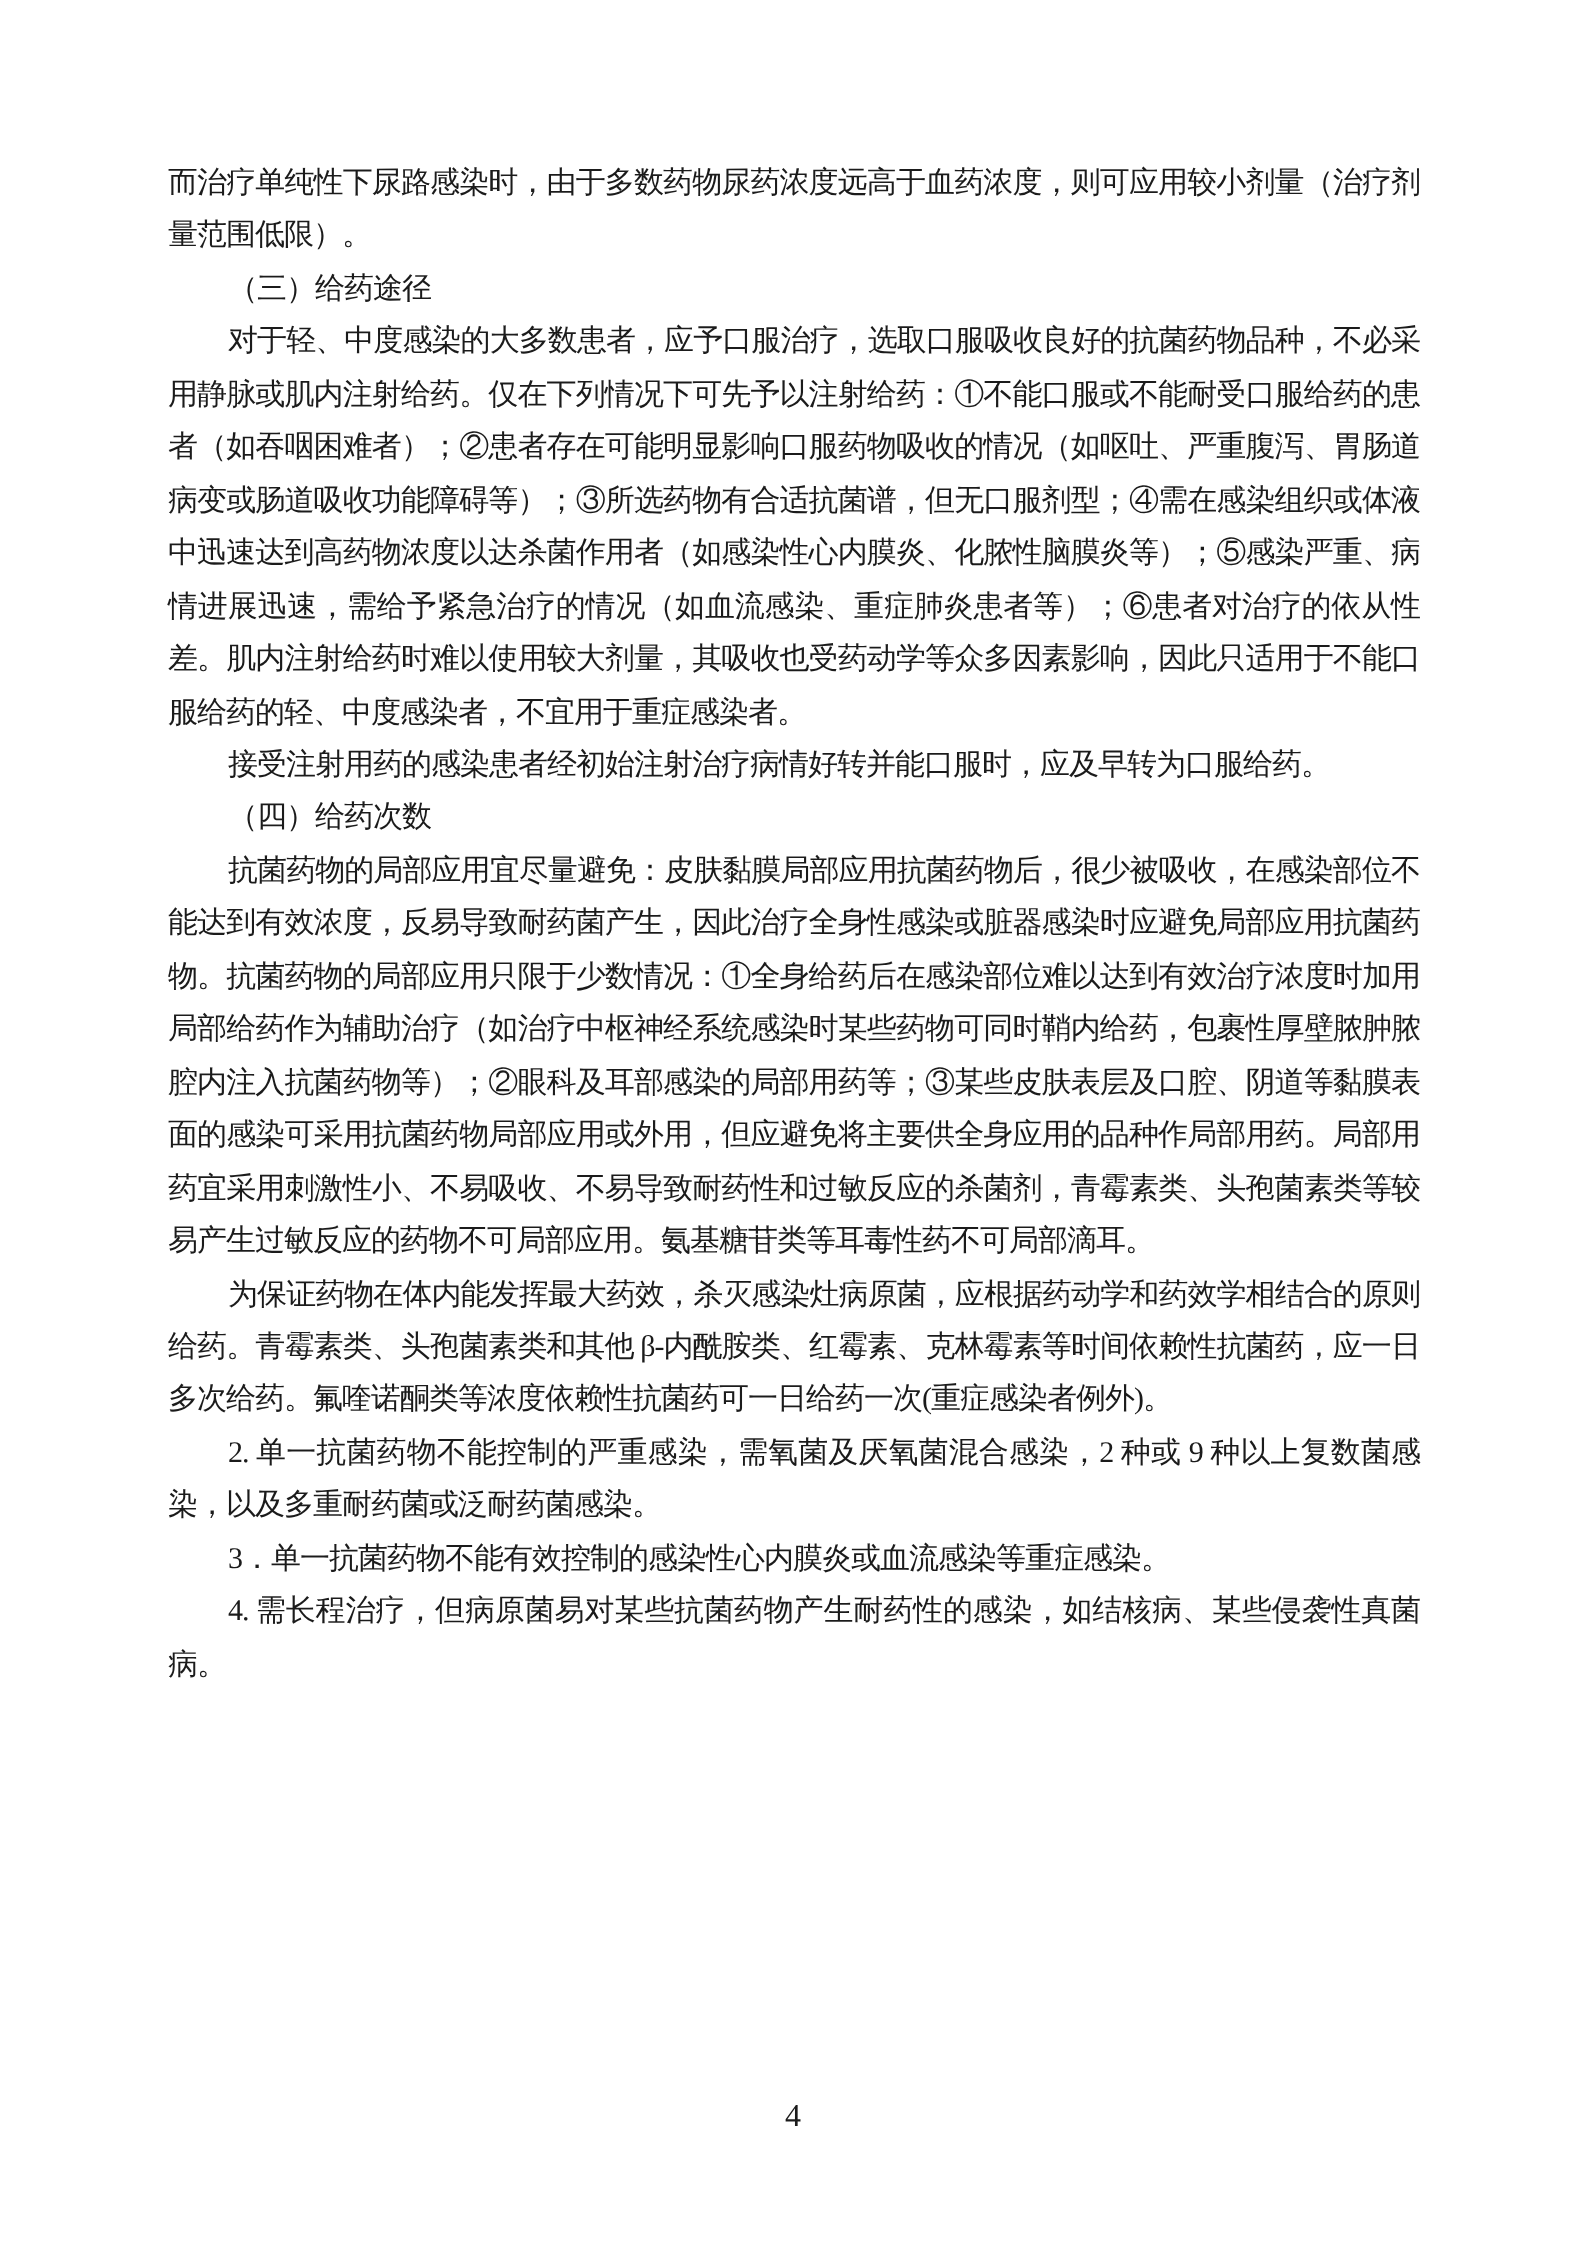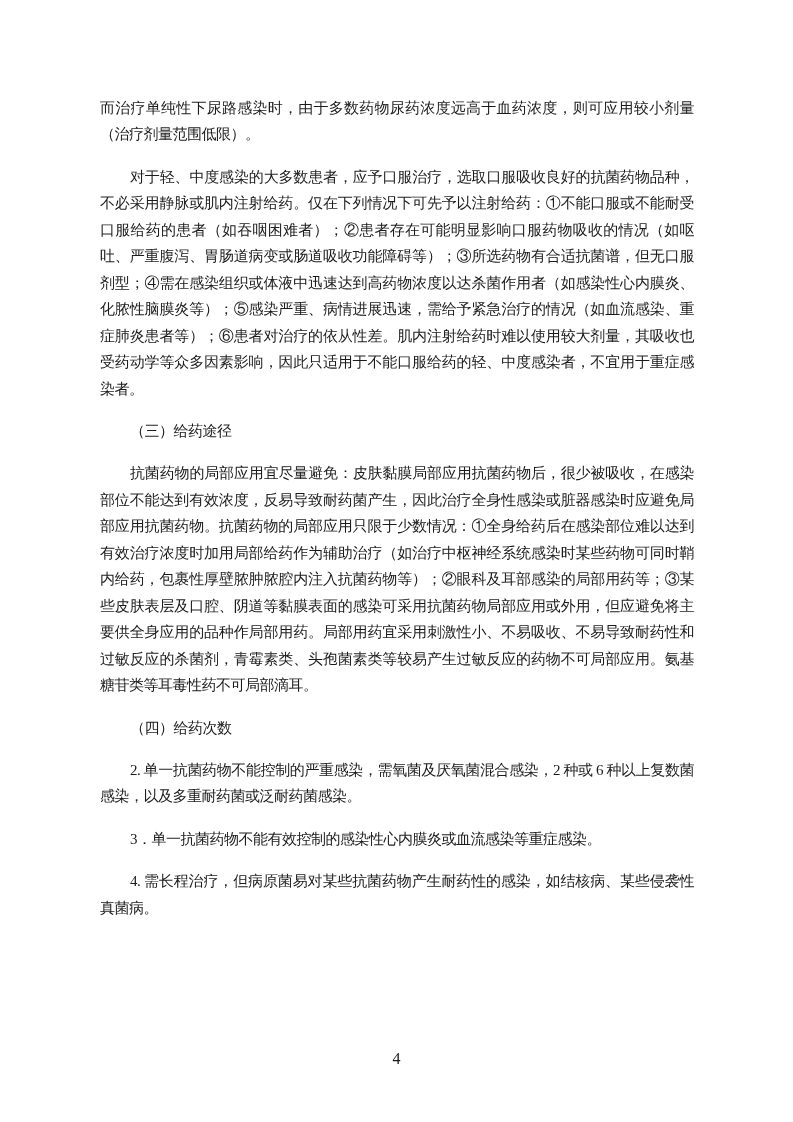--- a/index.html
+++ b/index.html
@@ -23,21 +23,21 @@
     background: #ffffff;
     overflow: hidden;
   }
   .content {
     position: absolute;
     left: 84px;
     top: 79px;
     width: 626px;
   }
   p.para {
-    margin: 16px;
+    margin: 0;
     padding: 0;
     font-size: 15px;
     line-height: 26.45px;
     letter-spacing: -0.5px;
     text-align: justify;
     word-break: normal;
   }
   p.para.indent {
     text-indent: 2em;
   }
@@ -53,24 +53,26 @@
     letter-spacing: 0;
     color: #1b1b1b;
   }
 </style>
 </head>
 <body>
 
 <div class="page">
   <div class="content">
       <p class="para">而治疗单纯性下尿路感染时，由于多数药物尿药浓度远高于血药浓度，则可应用较小剂量（治疗剂量范围低限）。</p>
+      <p class="para indent">（三）给药途径</p>
       <p class="para indent">对于轻、中度感染的大多数患者，应予口服治疗，选取口服吸收良好的抗菌药物品种，不必采用静脉或肌内注射给药。仅在下列情况下可先予以注射给药：①不能口服或不能耐受口服给药的患者（如吞咽困难者）；②患者存在可能明显影响口服药物吸收的情况（如呕吐、严重腹泻、胃肠道病变或肠道吸收功能障碍等）；③所选药物有合适抗菌谱，但无口服剂型；④需在感染组织或体液中迅速达到高药物浓度以达杀菌作用者（如感染性心内膜炎、化脓性脑膜炎等）；⑤感染严重、病情进展迅速，需给予紧急治疗的情况（如血流感染、重症肺炎患者等）；⑥患者对治疗的依从性差。肌内注射给药时难以使用较大剂量，其吸收也受药动学等众多因素影响，因此只适用于不能口服给药的轻、中度感染者，不宜用于重症感染者。</p>
-      <p class="para indent">（三）给药途径</p>
+      <p class="para indent">接受注射用药的感染患者经初始注射治疗病情好转并能口服时，应及早转为口服给药。</p>
+      <p class="para indent">（四）给药次数</p>
       <p class="para indent">抗菌药物的局部应用宜尽量避免：皮肤黏膜局部应用抗菌药物后，很少被吸收，在感染部位不能达到有效浓度，反易导致耐药菌产生，因此治疗全身性感染或脏器感染时应避免局部应用抗菌药物。抗菌药物的局部应用只限于少数情况：①全身给药后在感染部位难以达到有效治疗浓度时加用局部给药作为辅助治疗（如治疗中枢神经系统感染时某些药物可同时鞘内给药，包裹性厚壁脓肿脓腔内注入抗菌药物等）；②眼科及耳部感染的局部用药等；③某些皮肤表层及口腔、阴道等黏膜表面的感染可采用抗菌药物局部应用或外用，但应避免将主要供全身应用的品种作局部用药。局部用药宜采用刺激性小、不易吸收、不易导致耐药性和过敏反应的杀菌剂，青霉素类、头孢菌素类等较易产生过敏反应的药物不可局部应用。氨基糖苷类等耳毒性药不可局部滴耳。</p>
-      <p class="para indent">（四）给药次数</p>
-      <p class="para indent">2. 单一抗菌药物不能控制的严重感染，需氧菌及厌氧菌混合感染，2 种或 6 种以上复数菌感染，以及多重耐药菌或泛耐药菌感染。</p>
+      <p class="para indent">为保证药物在体内能发挥最大药效，杀灭感染灶病原菌，应根据药动学和药效学相结合的原则给药。青霉素类、头孢菌素类和其他 β-内酰胺类、红霉素、克林霉素等时间依赖性抗菌药，应一日多次给药。氟喹诺酮类等浓度依赖性抗菌药可一日给药一次(重症感染者例外)。</p>
+      <p class="para indent">2. 单一抗菌药物不能控制的严重感染，需氧菌及厌氧菌混合感染，2 种或 9 种以上复数菌感染，以及多重耐药菌或泛耐药菌感染。</p>
       <p class="para indent">3．单一抗菌药物不能有效控制的感染性心内膜炎或血流感染等重症感染。</p>
       <p class="para indent">4. 需长程治疗，但病原菌易对某些抗菌药物产生耐药性的感染，如结核病、某些侵袭性真菌病。</p>
     </div>
   <div class="footer">
     <span class="pageno">4</span>
   </div>
 </div>
 
 </body></html>

